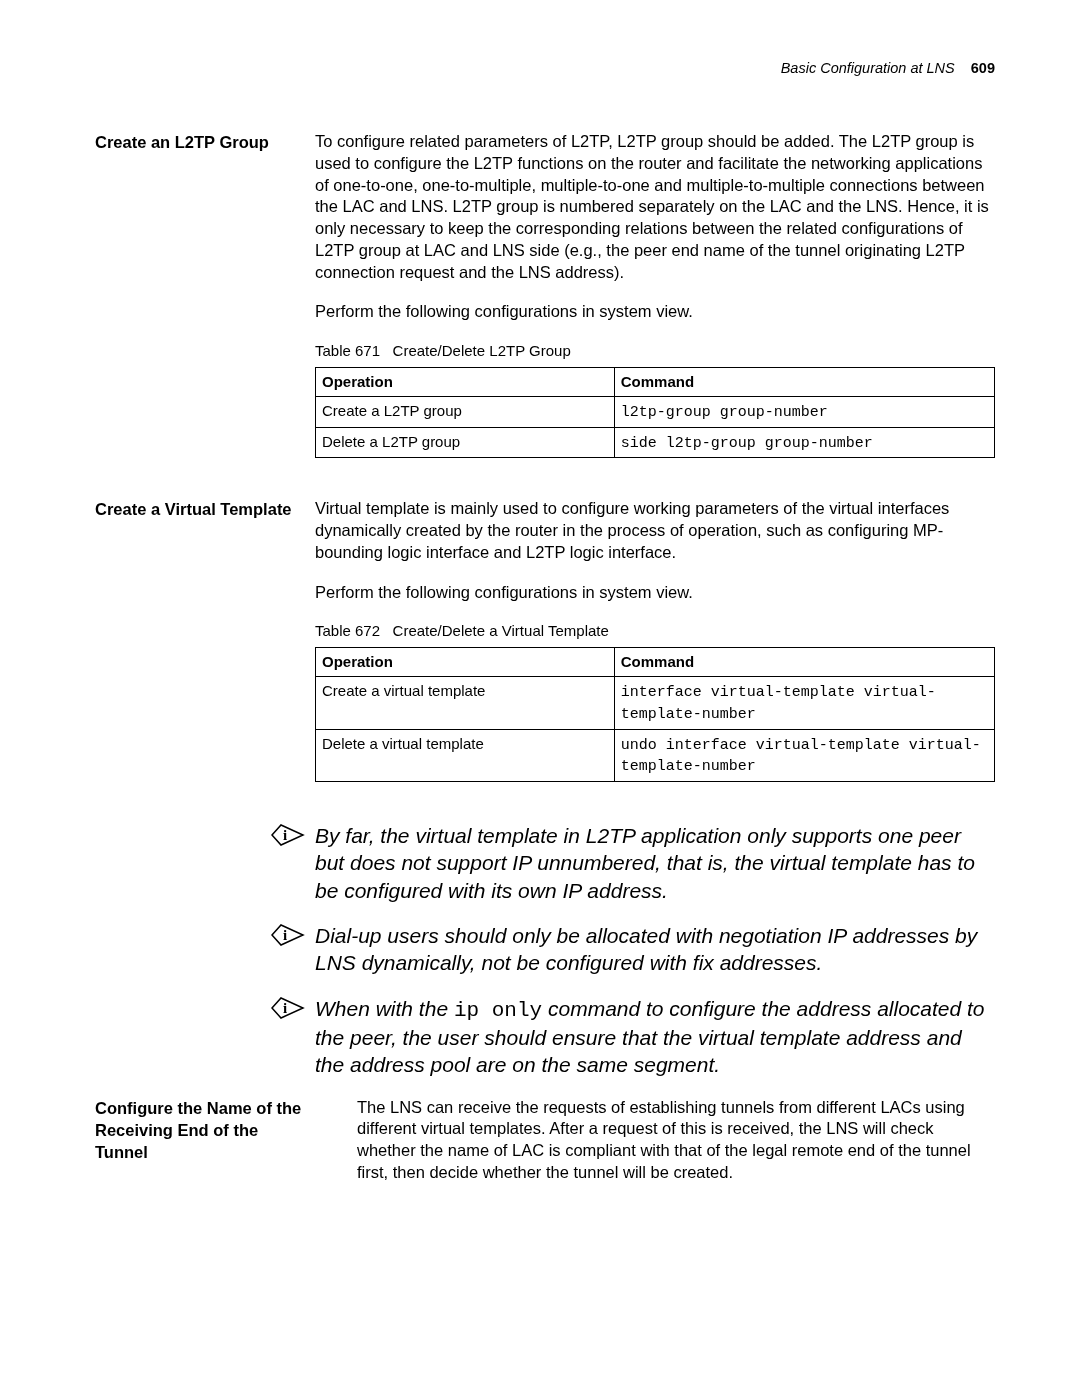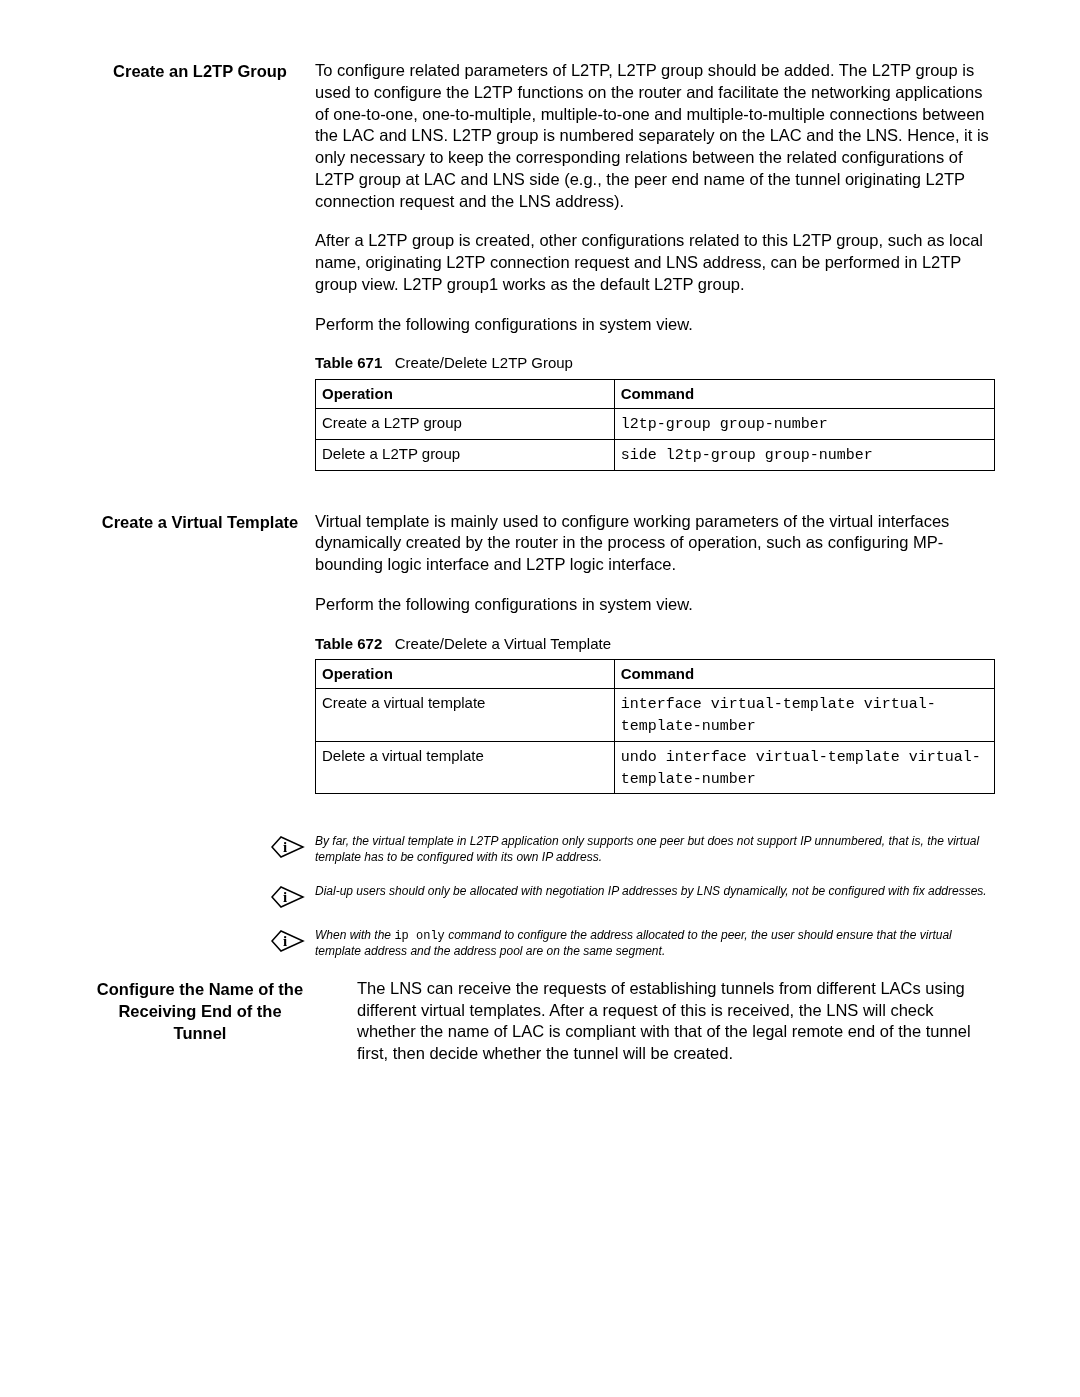--- a/index.html
+++ b/index.html
@@ -29,36 +29,36 @@
   }
   .block {
     display: flex;
     align-items: flex-start;
     margin-bottom: 18px;
   }
   .margin-col {
     width: 210px;
     flex: 0 0 210px;
     padding-right: 10px;
-    text-align: center;
+    text-align: left;
     font-weight: bold;
     font-size: 16.5px;
     line-height: 1.35;
   }
   .body-col {
     flex: 1;
     font-size: 16.5px;
     line-height: 1.32;
   }
   .body-col p { margin: 0 0 18px 0; }
   .table-caption {
     font-size: 15px;
     margin: 10px 0 6px 0;
   }
-  .table-caption b { font-weight: bold; }
+  .table-caption b { font-weight: normal; }
   table.cmd {
     border-collapse: collapse;
     width: 100%;
     font-size: 15px;
     margin-bottom: 22px;
   }
   table.cmd th, table.cmd td {
     border: 1px solid #000;
     padding: 4px 6px;
     text-align: left;
@@ -74,37 +74,40 @@
   }
   .note-icon-col {
     width: 210px;
     flex: 0 0 210px;
     text-align: right;
     padding-right: 10px;
   }
   .note-icon-col svg { float: right; }
   .note-body {
     flex: 1;
-    font-size: 12px;
+    font-size: 21px;
     font-style: italic;
     line-height: 1.3;
   }
   .note-body .code-i { font-style: normal; font-family: "Courier New", monospace; }
 </style>
 </head>
 <body>
 
 <div class="page">
 
+  <div class="running-header">
+    <span class="sec">Basic Configuration at LNS</span>
+    <span class="pg">609</span>
+  </div>
 
   <div class="block">
     <div class="margin-col">Create an L2TP Group</div>
     <div class="body-col">
       <p>To configure related parameters of L2TP, L2TP group should be added. The L2TP group is used to configure the L2TP functions on the router and facilitate the networking applications of one-to-one, one-to-multiple, multiple-to-one and multiple-to-multiple connections between the LAC and LNS. L2TP group is numbered separately on the LAC and the LNS. Hence, it is only necessary to keep the corresponding relations between the related configurations of L2TP group at LAC and LNS side (e.g., the peer end name of the tunnel originating L2TP connection request and the LNS address).</p>
-      <p>After a L2TP group is created, other configurations related to this L2TP group, such as local name, originating L2TP connection request and LNS address, can be performed in L2TP group view. L2TP group1 works as the default L2TP group.</p>
       <p>Perform the following configurations in system view.</p>
 
       <div class="table-caption">
         <b>Table 671</b>
         &nbsp;&nbsp;<span>Create/Delete L2TP Group</span>
       </div>
       <table class="cmd">
         <tbody>
             <tr>
           <th style="width:44%">Operation</th>

